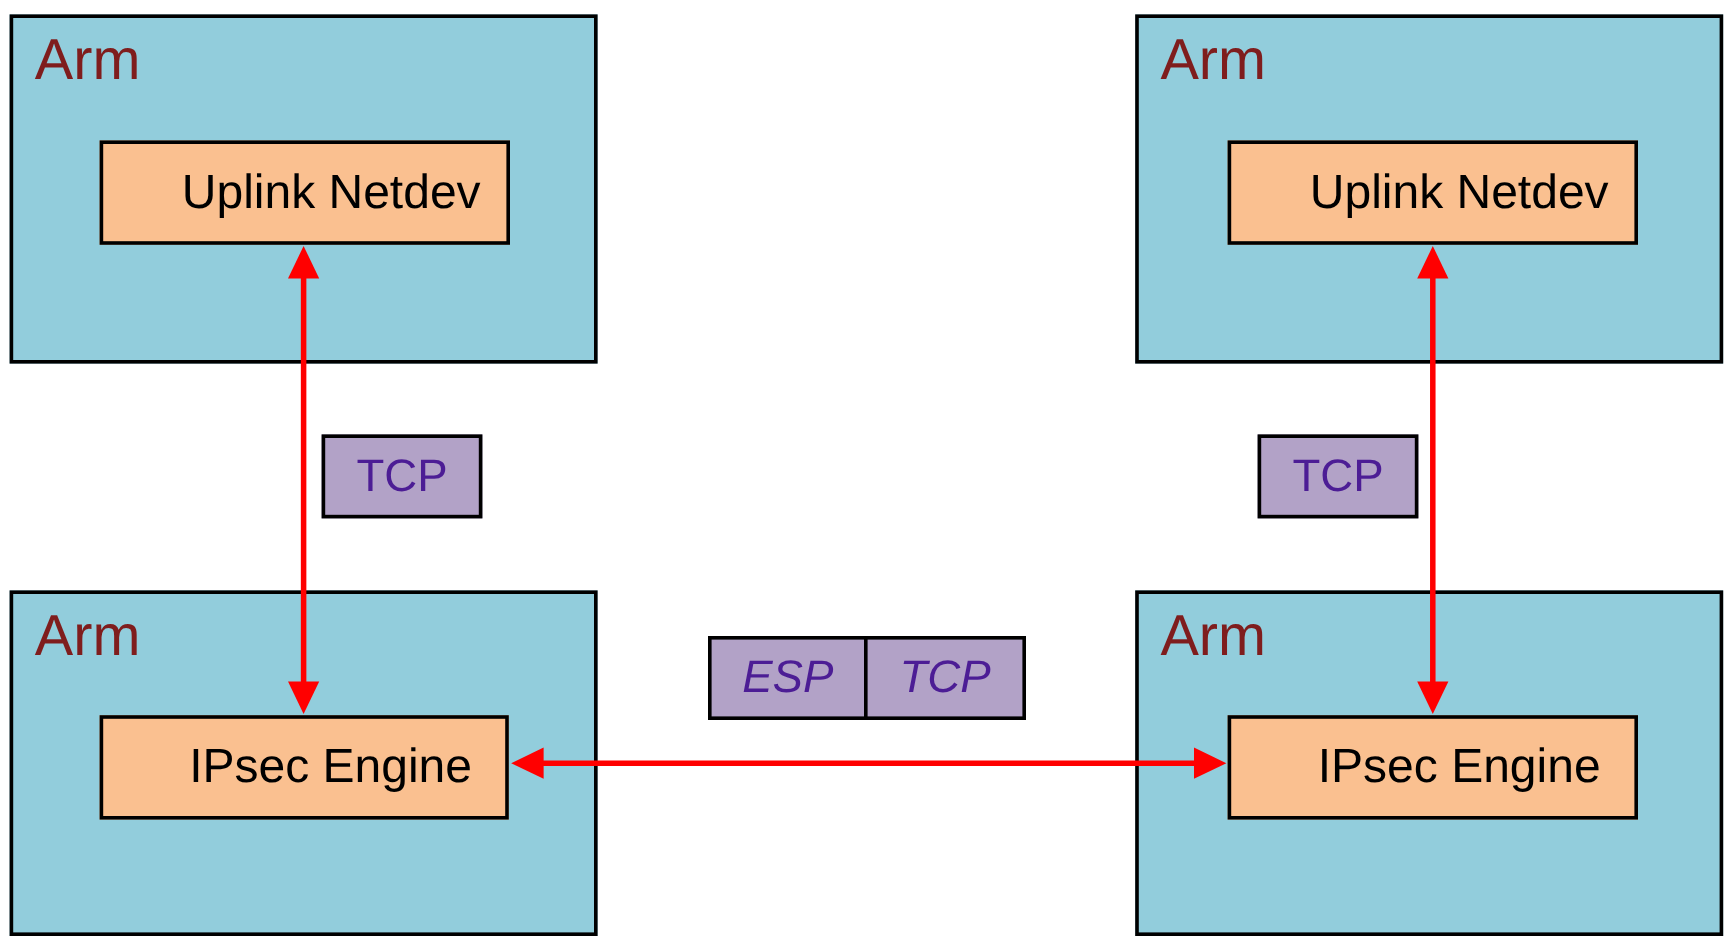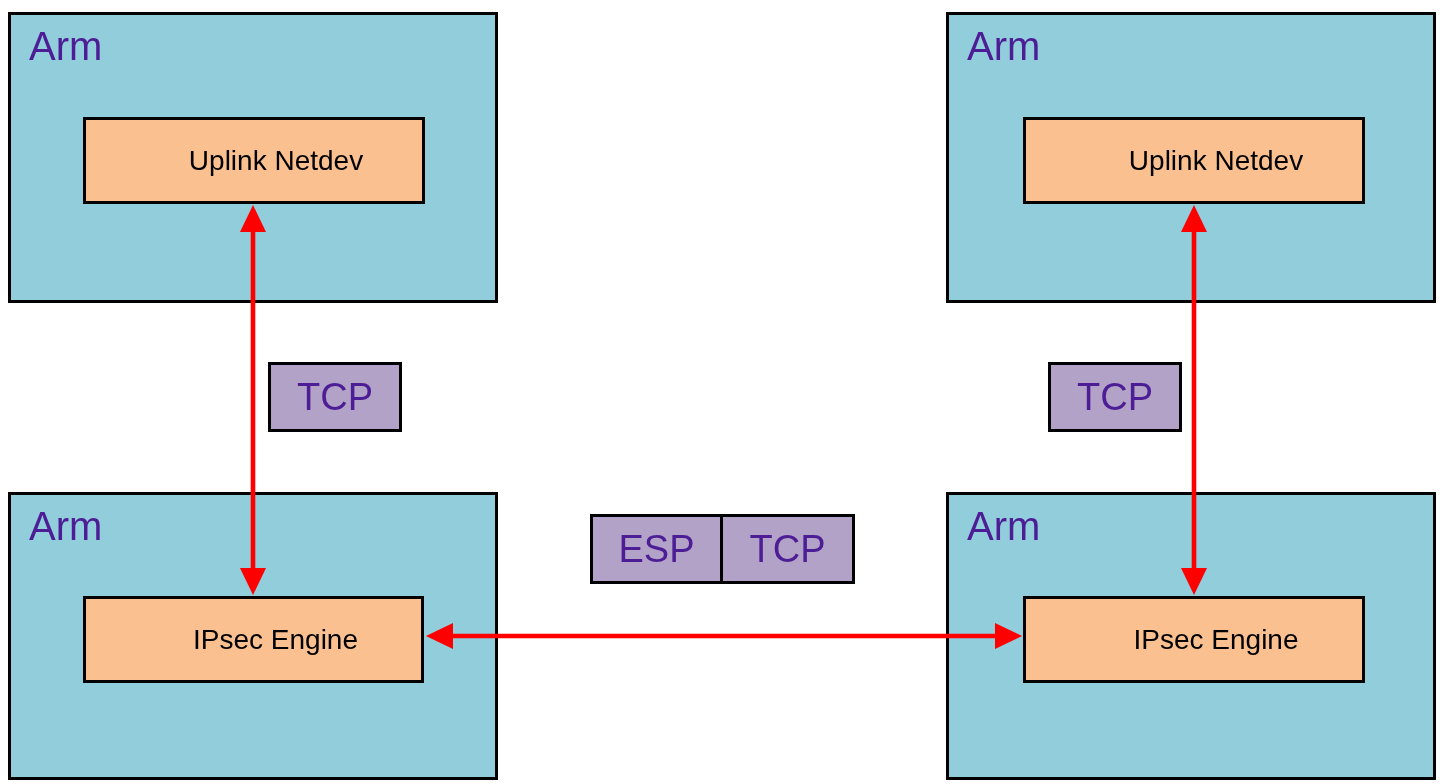--- a/index.html
+++ b/index.html
@@ -20,33 +20,33 @@
     box-sizing: border-box;
     background: var(--host-fill, #92CDDC);
     border: 3px solid var(--border, #000000);
   }
   .host-tl { left: 8px;   top: 12px;  width: 490px; height: 291px; }
   .host-tr { left: 946px; top: 12px;  width: 490px; height: 291px; }
   .host-bl { left: 8px;   top: 492px; width: 490px; height: 288px; }
   .host-br { left: 946px; top: 492px; width: 490px; height: 288px; }
   .host-label {
     margin: 8px 0 0 18px;
-    font-size: 40px;
+    font-size: 48px;
     line-height: 1.15;
-    color: #4c1d95;
+    color: #7f1d1d;
   }
   .component {
     position: absolute;
     box-sizing: border-box;
     background: var(--component-fill, #FAC090);
     border: 3px solid var(--border, #000000);
     display: flex;
     align-items: center;
     justify-content: center;
-    font-size: 28px;
+    font-size: 40px;
     color: #000000;
     white-space: nowrap;
     padding-left: 44px;
   }
   .comp-uplink-left  { left: 72px; top: 102px; width: 342px; height: 87px; }
   .comp-uplink-right { left: 74px; top: 102px; width: 342px; height: 87px; }
   .comp-ipsec-left   { left: 72px; top: 101px; width: 341px; height: 87px; }
   .comp-ipsec-right  { left: 74px; top: 101px; width: 342px; height: 87px; }
   .proto {
     position: absolute;
@@ -57,22 +57,23 @@
     align-items: center;
     justify-content: center;
     font-size: 38px;
     color: #4c1d95;
   }
   .proto-tcp-left  { left: 268px;  top: 362px; width: 134px; height: 70px; }
   .proto-tcp-right { left: 1048px; top: 362px; width: 134px; height: 70px; }
   .proto-pair {
     position: absolute;
     left: 590px;
-    top: 514px;
+    top: 530px;
     display: flex;
+    font-style: italic;
   }
   .proto-pair .proto-cell {
     position: static;
   }
   .cell-esp { width: 133px; height: 70px; }
   .cell-tcp { width: 135px; height: 70px; margin-left: -3px; }
   svg.arrows {
     position: absolute;
     left: 0;
     top: 0;

